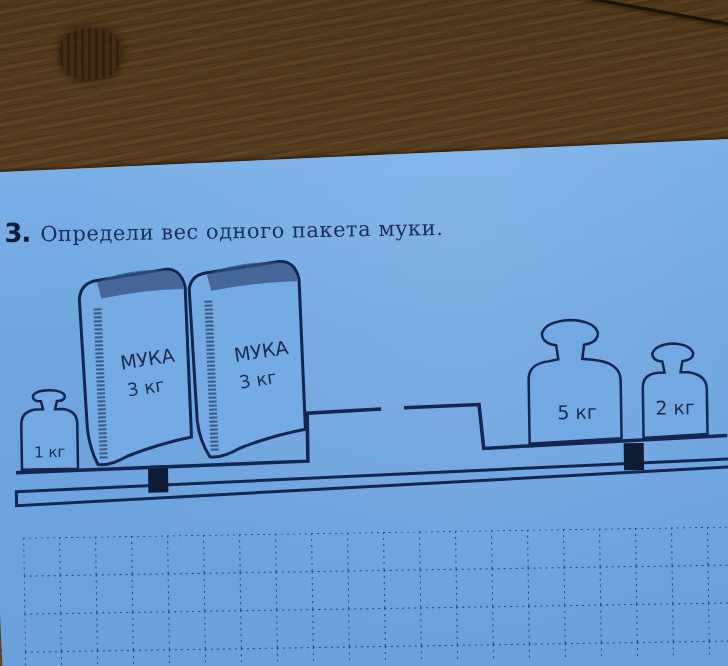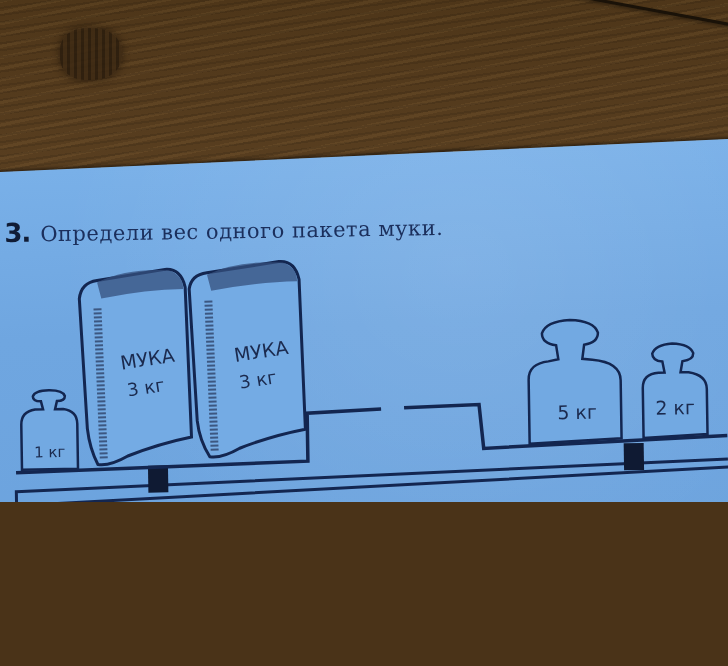--- a/index.html
+++ b/index.html
@@ -6,21 +6,21 @@
       margin: 0;
       padding: 0;
       width: 728px;
       height: 666px;
       overflow: hidden;
       background: #4a3318;
     }
     .scene {
       position: relative;
       width: 728px;
-      height: 502px;
+      height: 666px;
       overflow: hidden;
       background:
         repeating-linear-gradient(172deg, rgba(0,0,0,0.10) 0px, rgba(0,0,0,0.10) 2px, transparent 2px, transparent 7px),
         repeating-linear-gradient(168deg, rgba(255,200,120,0.06) 0px, rgba(255,200,120,0.06) 3px, transparent 3px, transparent 11px),
         linear-gradient(180deg, #4e3619 0%, #5c4122 45%, #6b4c26 100%);
     }
     
     .seam {
       position: absolute;
       left: 390px;

